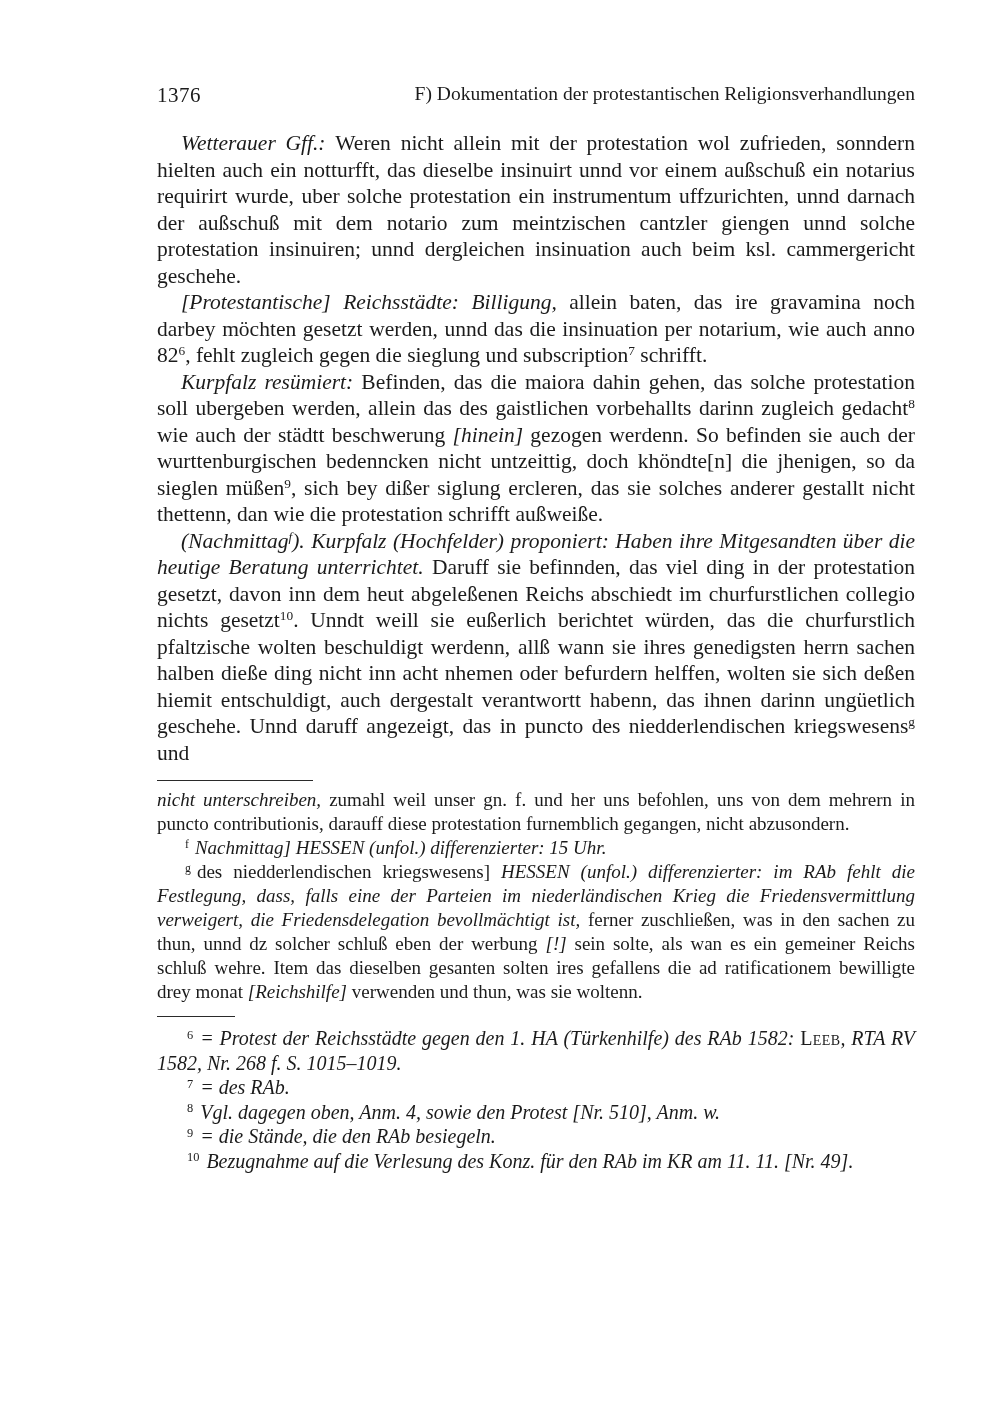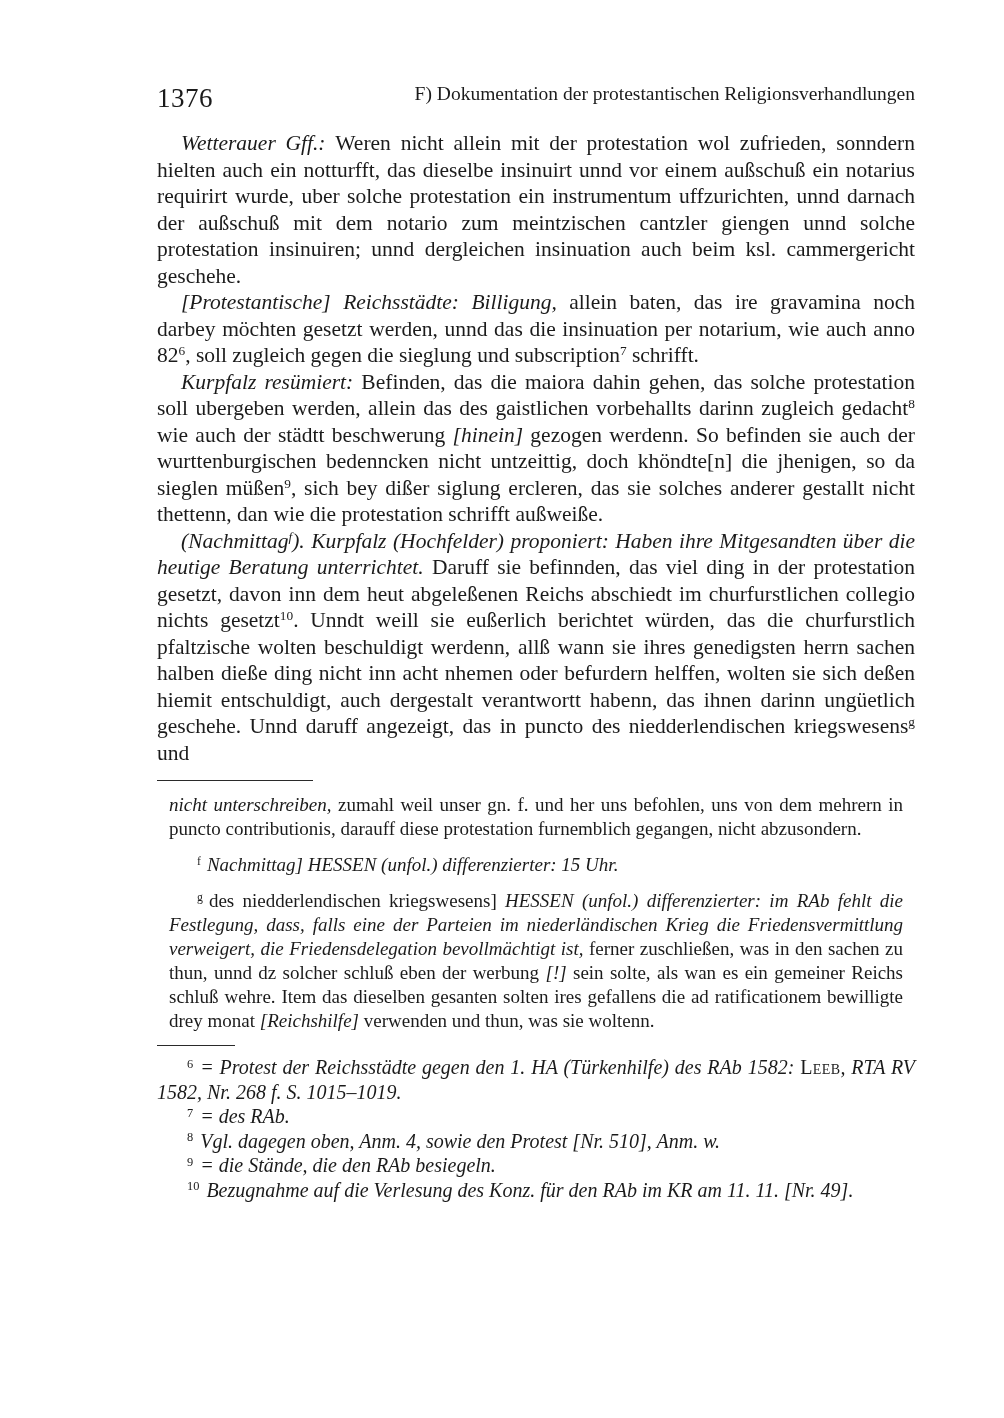--- a/index.html
+++ b/index.html
@@ -24,21 +24,21 @@
   
   .running-head-row {
     position: relative;
     margin-top: 83px;
     height: 26px;
   }
   .page-number {
     position: absolute;
     left: 0;
     top: 0;
-    font-size: 27px;
+    font-size: 21px;
     letter-spacing: 0.5px;
   }
   .running-head {
     text-align: right;
     font-size: 19.5px;
     padding-left: 40px;
   }
   
   .body-text {
     margin-top: 21px;
@@ -73,21 +73,21 @@
   hr.rule-footnotes {
     width: 78px;
     margin: 12px 0 9px 0;
   }
   
   .apparatus {
     font-size: 19px;
     line-height: 24px;
     text-align: justify;
   }
-  .apparatus p { margin: 12px; }
+  .apparatus p { margin: 0; }
   .apparatus p.continuation { text-indent: 0; }
   .apparatus p.note { text-indent: 28px; }
   .note-label {
     font-size: 62%;
     line-height: 0;
     position: relative;
     top: -0.5em;
     margin-right: 6px;
   }
   
@@ -114,21 +114,21 @@
 
 <div class="page">
 
   <div class="running-head-row">
     <span class="page-number">1376</span>
     <div class="running-head">F) Dokumentation der protestantischen Religionsverhandlungen</div>
   </div>
 
   <div class="body-text">
       <p><span class="it">Wetterauer Gff.: </span><span>Weren nicht allein mit der protestation wol zufrieden, sonndern hielten auch ein notturfft, das dieselbe insinuirt unnd vor einem außschuß ein notarius requirirt wurde, uber solche protestation ein instrumentum uffzurichten, unnd darnach der außschuß mit dem notario zum meintzischen cantzler giengen unnd solche protestation insinuiren; unnd dergleichen insinuation auch beim ksl. cammergericht geschehe.</span></p>
-      <p><span class="it">[Protestantische] Reichsstädte: Billigung, </span><span>allein baten, das ire gravamina noch darbey möchten gesetzt werden, unnd das die insinuation per notarium, wie auch anno 82</span><span class="sup">6</span><span>, soll zugleich gegen die sieglung und subscription</span><span class="sup">7</span><span> schrifft.</span></p>
+      <p><span class="it">[Protestantische] Reichsstädte: Billigung, </span><span>allein baten, das ire gravamina noch darbey möchten gesetzt werden, unnd das die insinuation per notarium, wie auch anno 82</span><span class="sup">6</span><span>, fehlt zugleich gegen die sieglung und subscription</span><span class="sup">7</span><span> schrifft.</span></p>
       <p><span class="it">Kurpfalz resümiert: </span><span>Befinden, das die maiora dahin gehen, das solche protestation soll ubergeben werden, allein das des gaistlichen vorbehallts darinn zugleich gedacht</span><span class="sup">8</span><span> wie auch der städtt beschwerung </span><span class="it">[hinein]</span><span> gezogen werdenn. So befinden sie auch der wurttenburgischen bedenncken nicht untzeittig, doch khöndte[n] die jhenigen, so da sieglen müßen</span><span class="sup">9</span><span>, sich bey dißer siglung ercleren, das sie solches anderer gestallt nicht thettenn, dan wie die protestation schrifft außweiße.</span></p>
       <p><span class="it">(Nachmittag</span><span class="it sup">f</span><span class="it">). Kurpfalz (Hochfelder) proponiert: Haben ihre Mitgesandten über die heutige Beratung unterrichtet. </span><span>Daruff sie befinnden, das viel ding in der protestation gesetzt, davon inn dem heut abgeleßenen Reichs abschiedt im churfurstlichen collegio nichts gesetzt</span><span class="sup">10</span><span>. Unndt weill sie eußerlich berichtet würden, das die churfurstlich pfaltzische wolten beschuldigt werdenn, allß wann sie ihres genedigsten herrn sachen halben dieße ding nicht inn acht nhemen oder befurdern helffen, wolten sie sich deßen hiemit entschuldigt, auch dergestalt verantwortt habenn, das ihnen darinn ungüetlich geschehe. Unnd daruff angezeigt, das in puncto des niedderlendischen kriegswesens</span><span class="sup">g</span><span> und</span></p>
     </div>
 
   <hr class="rule rule-apparatus">
 
   <div class="apparatus">
     <p class="continuation"><span class="it">nicht unterschreiben, </span><span>zumahl weil unser gn. f. und her uns befohlen, uns von dem mehrern in puncto contributionis, darauff diese protestation furnemblich gegangen, nicht abzusondern.</span></p>
   <p class="note"><span class="note-label">f</span><span class="it">Nachmittag] HESSEN (unfol.) differenzierter: 15 Uhr.</span></p>
       <p class="note"><span class="note-label">g</span><span>des niedderlendischen kriegswesens] </span><span class="it">HESSEN (unfol.) differenzierter: im RAb fehlt die Festlegung, dass, falls eine der Parteien im niederländischen Krieg die Friedensvermittlung verweigert, die Friedensdelegation bevollmächtigt ist, </span><span>ferner zuschließen, was in den sachen zu thun, unnd dz solcher schluß eben der werbung </span><span class="it">[!]</span><span> sein solte, als wan es ein gemeiner Reichs schluß wehre. Item das dieselben gesanten solten ires gefallens die ad ratificationem bewilligte drey monat </span><span class="it">[Reichshilfe]</span><span> verwenden und thun, was sie woltenn.</span></p>

